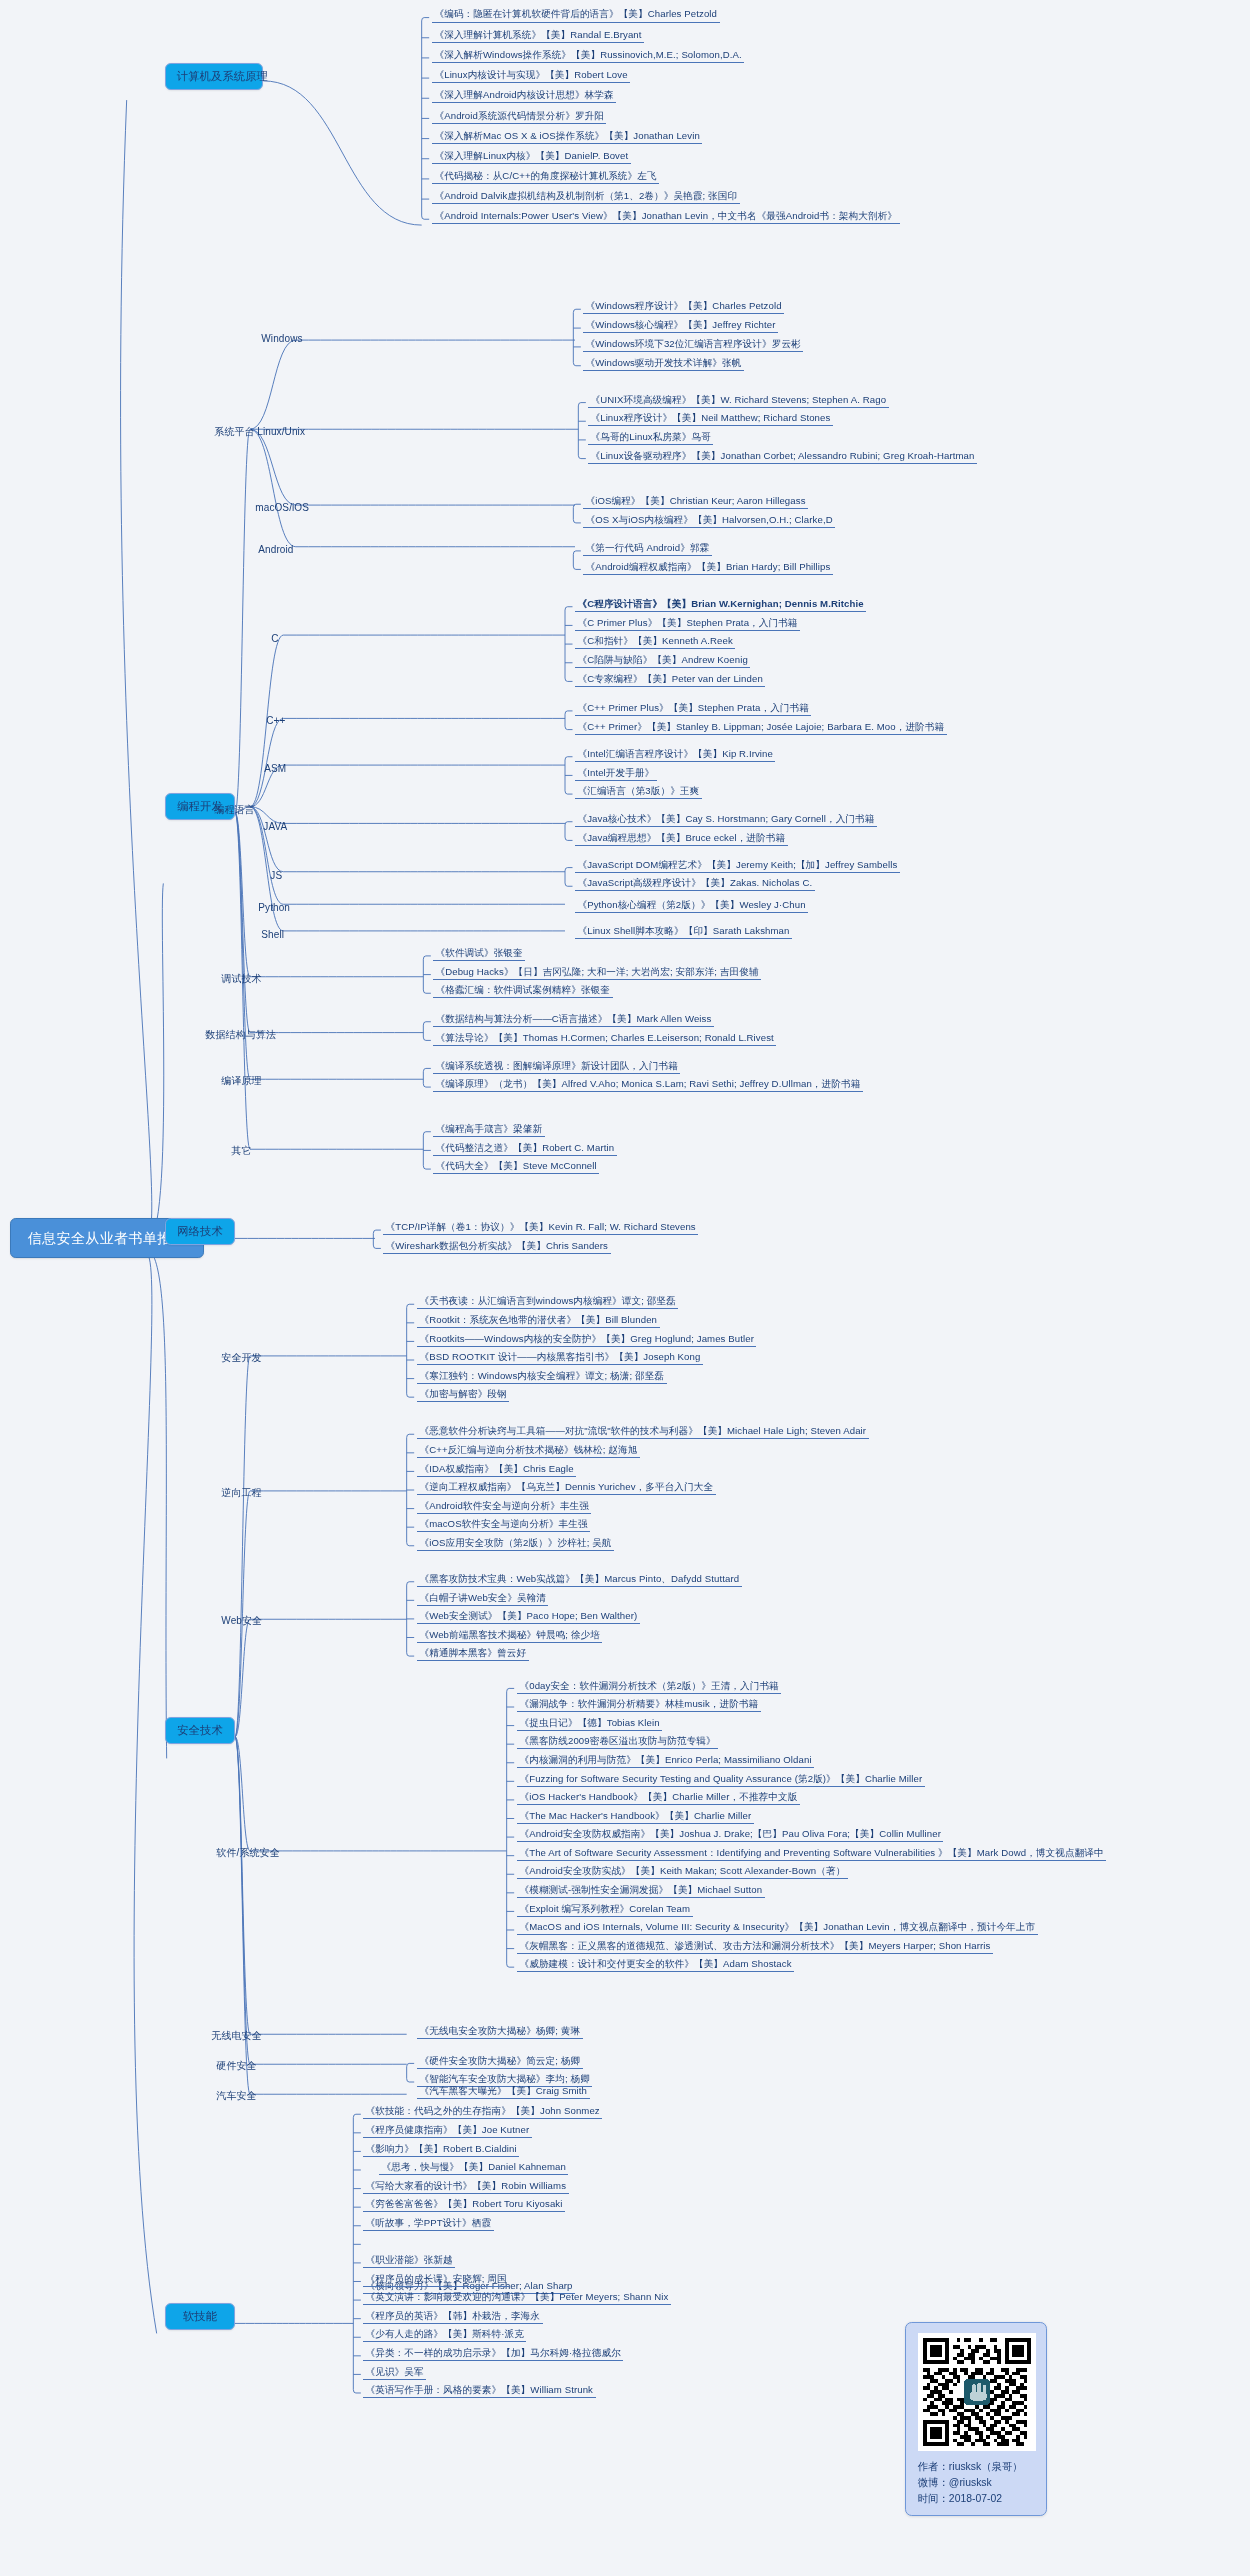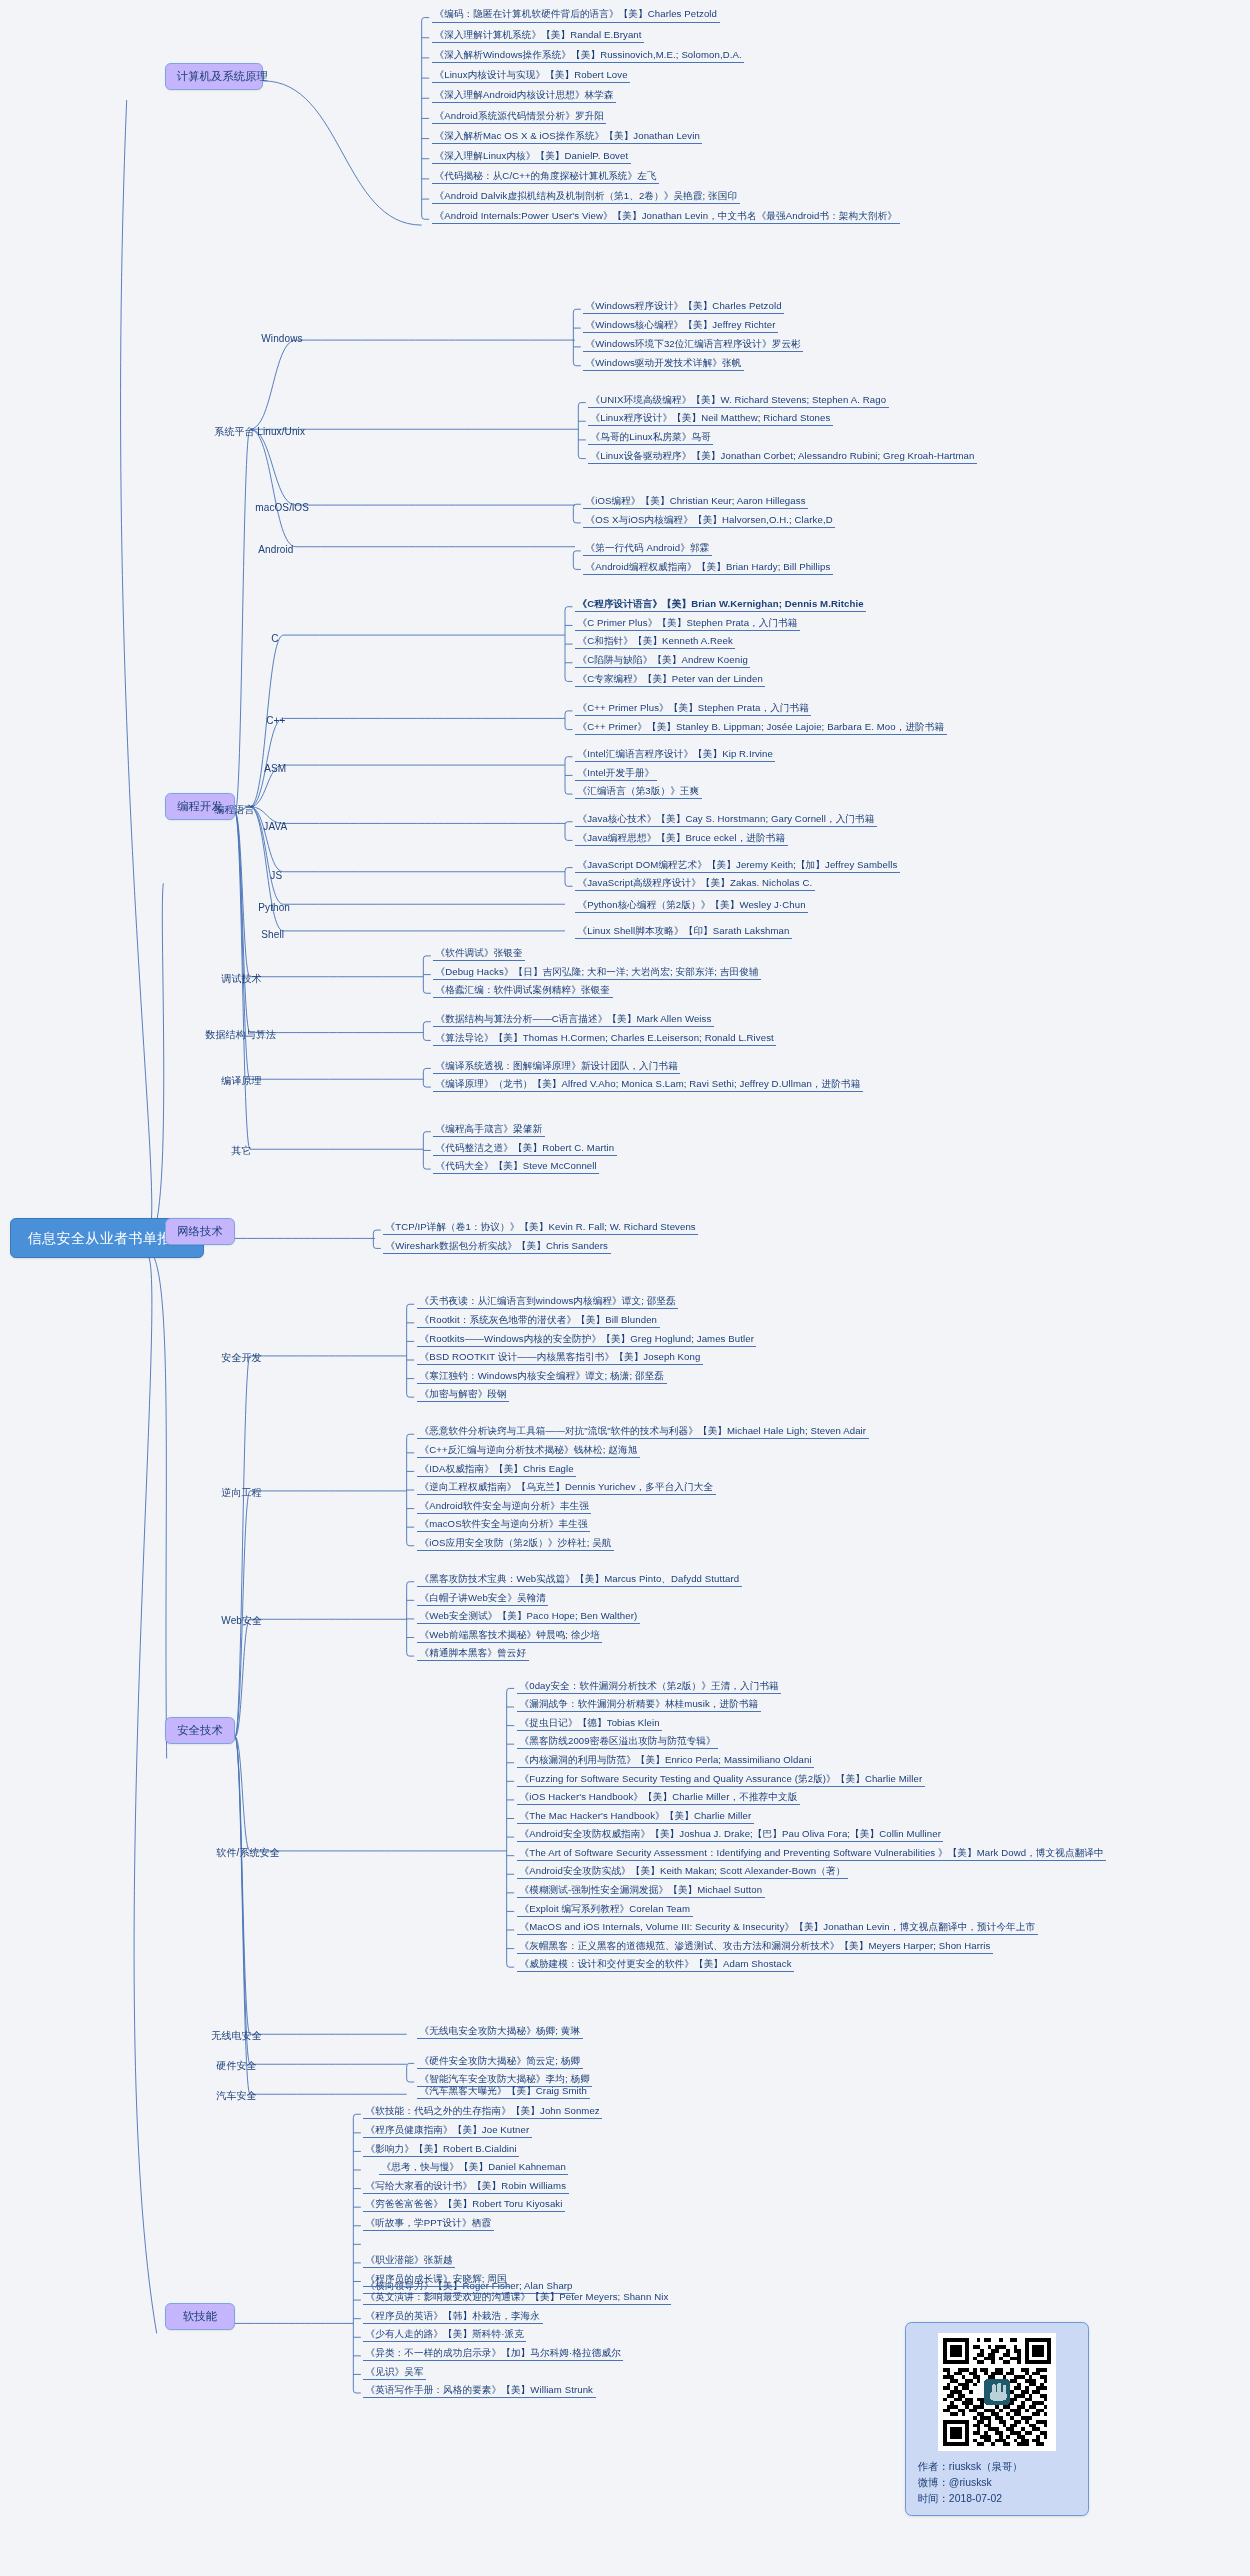--- a/index.html
+++ b/index.html
@@ -37,21 +37,21 @@
     border-radius: 5.8px;
     padding: 10.8px 16.7px;
     font-size: 14px;
     font-weight: normal;
     box-shadow: 0 0.8px 1.7px rgba(0,0,0,.10);
     letter-spacing: 0.4px;
   }
 
   
   .cat {
-    background: #c4b5fd;
+    background: #0ea5e9;
     border: 0.8px solid #7fa3e0;
     border-radius: 5.8px;
     padding: 5.8px 10.8px;
     font-size: 11.3px;
     color: #1c3f77;
     box-shadow: 0 0.8px 1.7px rgba(0,0,0,.07);
     text-align: center;
   }
 
   
@@ -375,21 +375,21 @@
     <div class="node leaf" style="left: 363px; top: 2252px;">《职业潜能》张新越</div>
     <div class="node leaf" style="left: 363px; top: 2271px;">《程序员的成长课》安晓辉; 周国</div>
     <div class="node leaf" style="left: 363px; top: 2289px;">《英文演讲：影响最受欢迎的沟通课》【美】Peter Meyers; Shann Nix</div>
     <div class="node leaf" style="left: 363px; top: 2308px;">《程序员的英语》【韩】朴栽浩，李海永</div>
     <div class="node leaf" style="left: 363px; top: 2326px;">《少有人走的路》【美】斯科特·派克</div>
     <div class="node leaf" style="left: 363px; top: 2345px;">《异类：不一样的成功启示录》【加】马尔科姆·格拉德威尔</div>
     <div class="node leaf" style="left: 363px; top: 2364px;">《见识》吴军</div>
     <div class="node leaf" style="left: 363px; top: 2382px;">《英语写作手册：风格的要素》【美】William Strunk</div>
   </div>
 
-<div class="sigcard" style="left:905px; top:2322px; width:184px;">
+<div class="sigcard" style="left:905px; top:2322px; width:142px;">
   <svg class="qr" viewBox="0 0 29 29" shape-rendering="crispEdges">
     <rect width="29" height="29" fill="#fff"></rect>
     <g fill="#000">
       <rect x="0" y="0" width="7" height="1"></rect>
         <rect x="0" y="0" width="1" height="7"></rect>
       <rect x="6" y="0" width="1" height="7"></rect>
         <rect x="0" y="6" width="7" height="1"></rect>
       <rect x="2" y="2" width="3" height="3"></rect>
       <rect x="22" y="0" width="7" height="1"></rect>
         <rect x="22" y="0" width="1" height="7"></rect>

